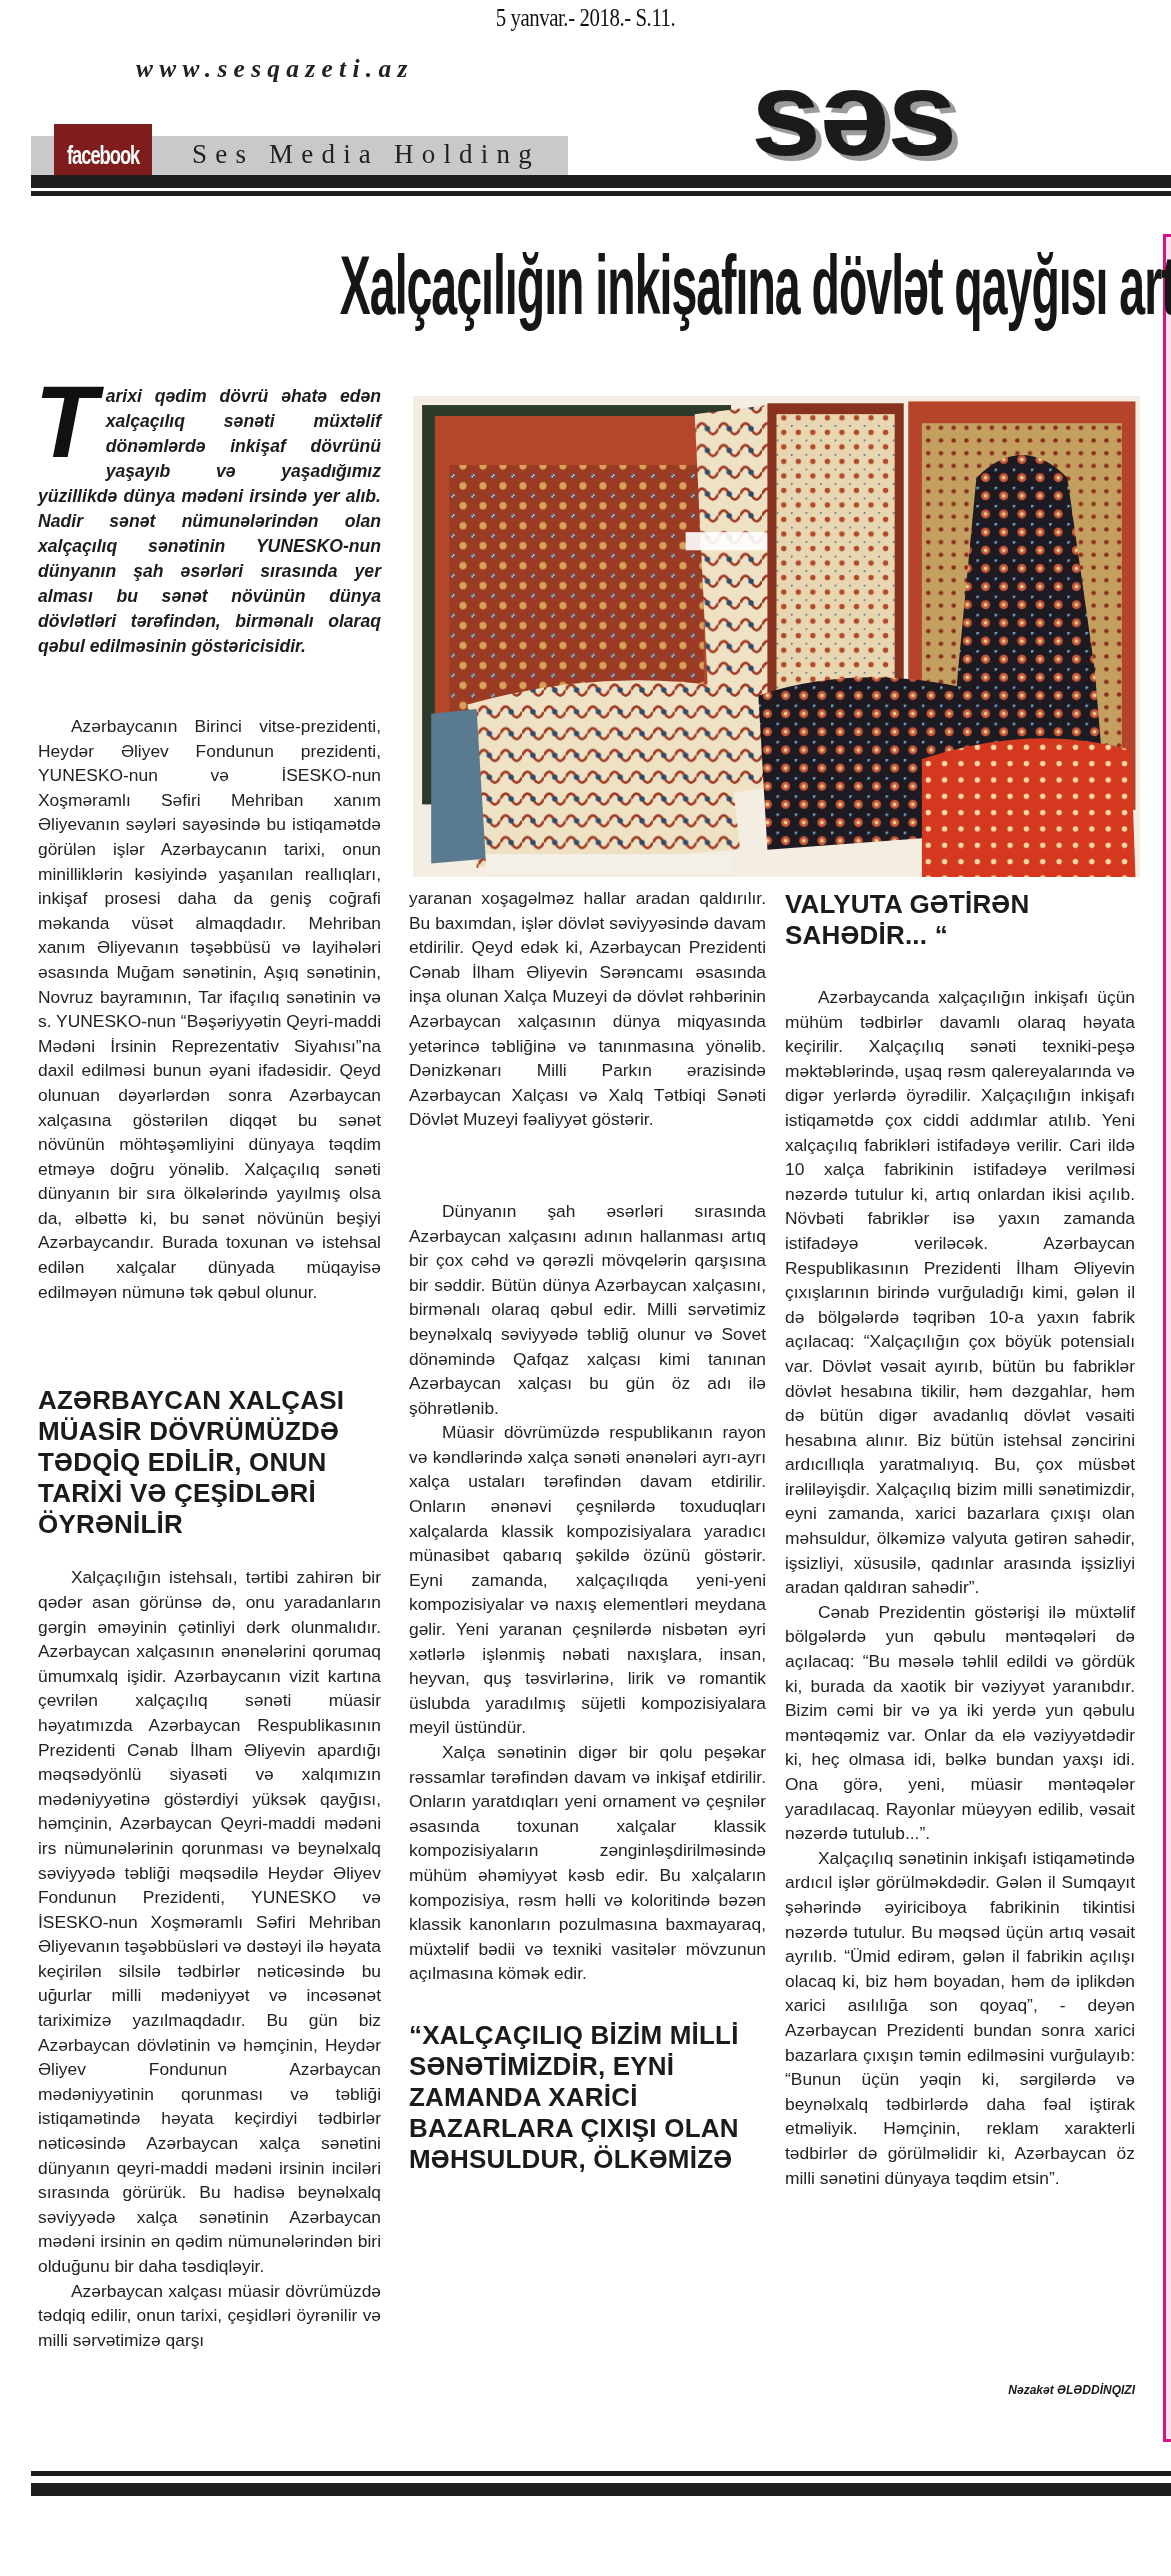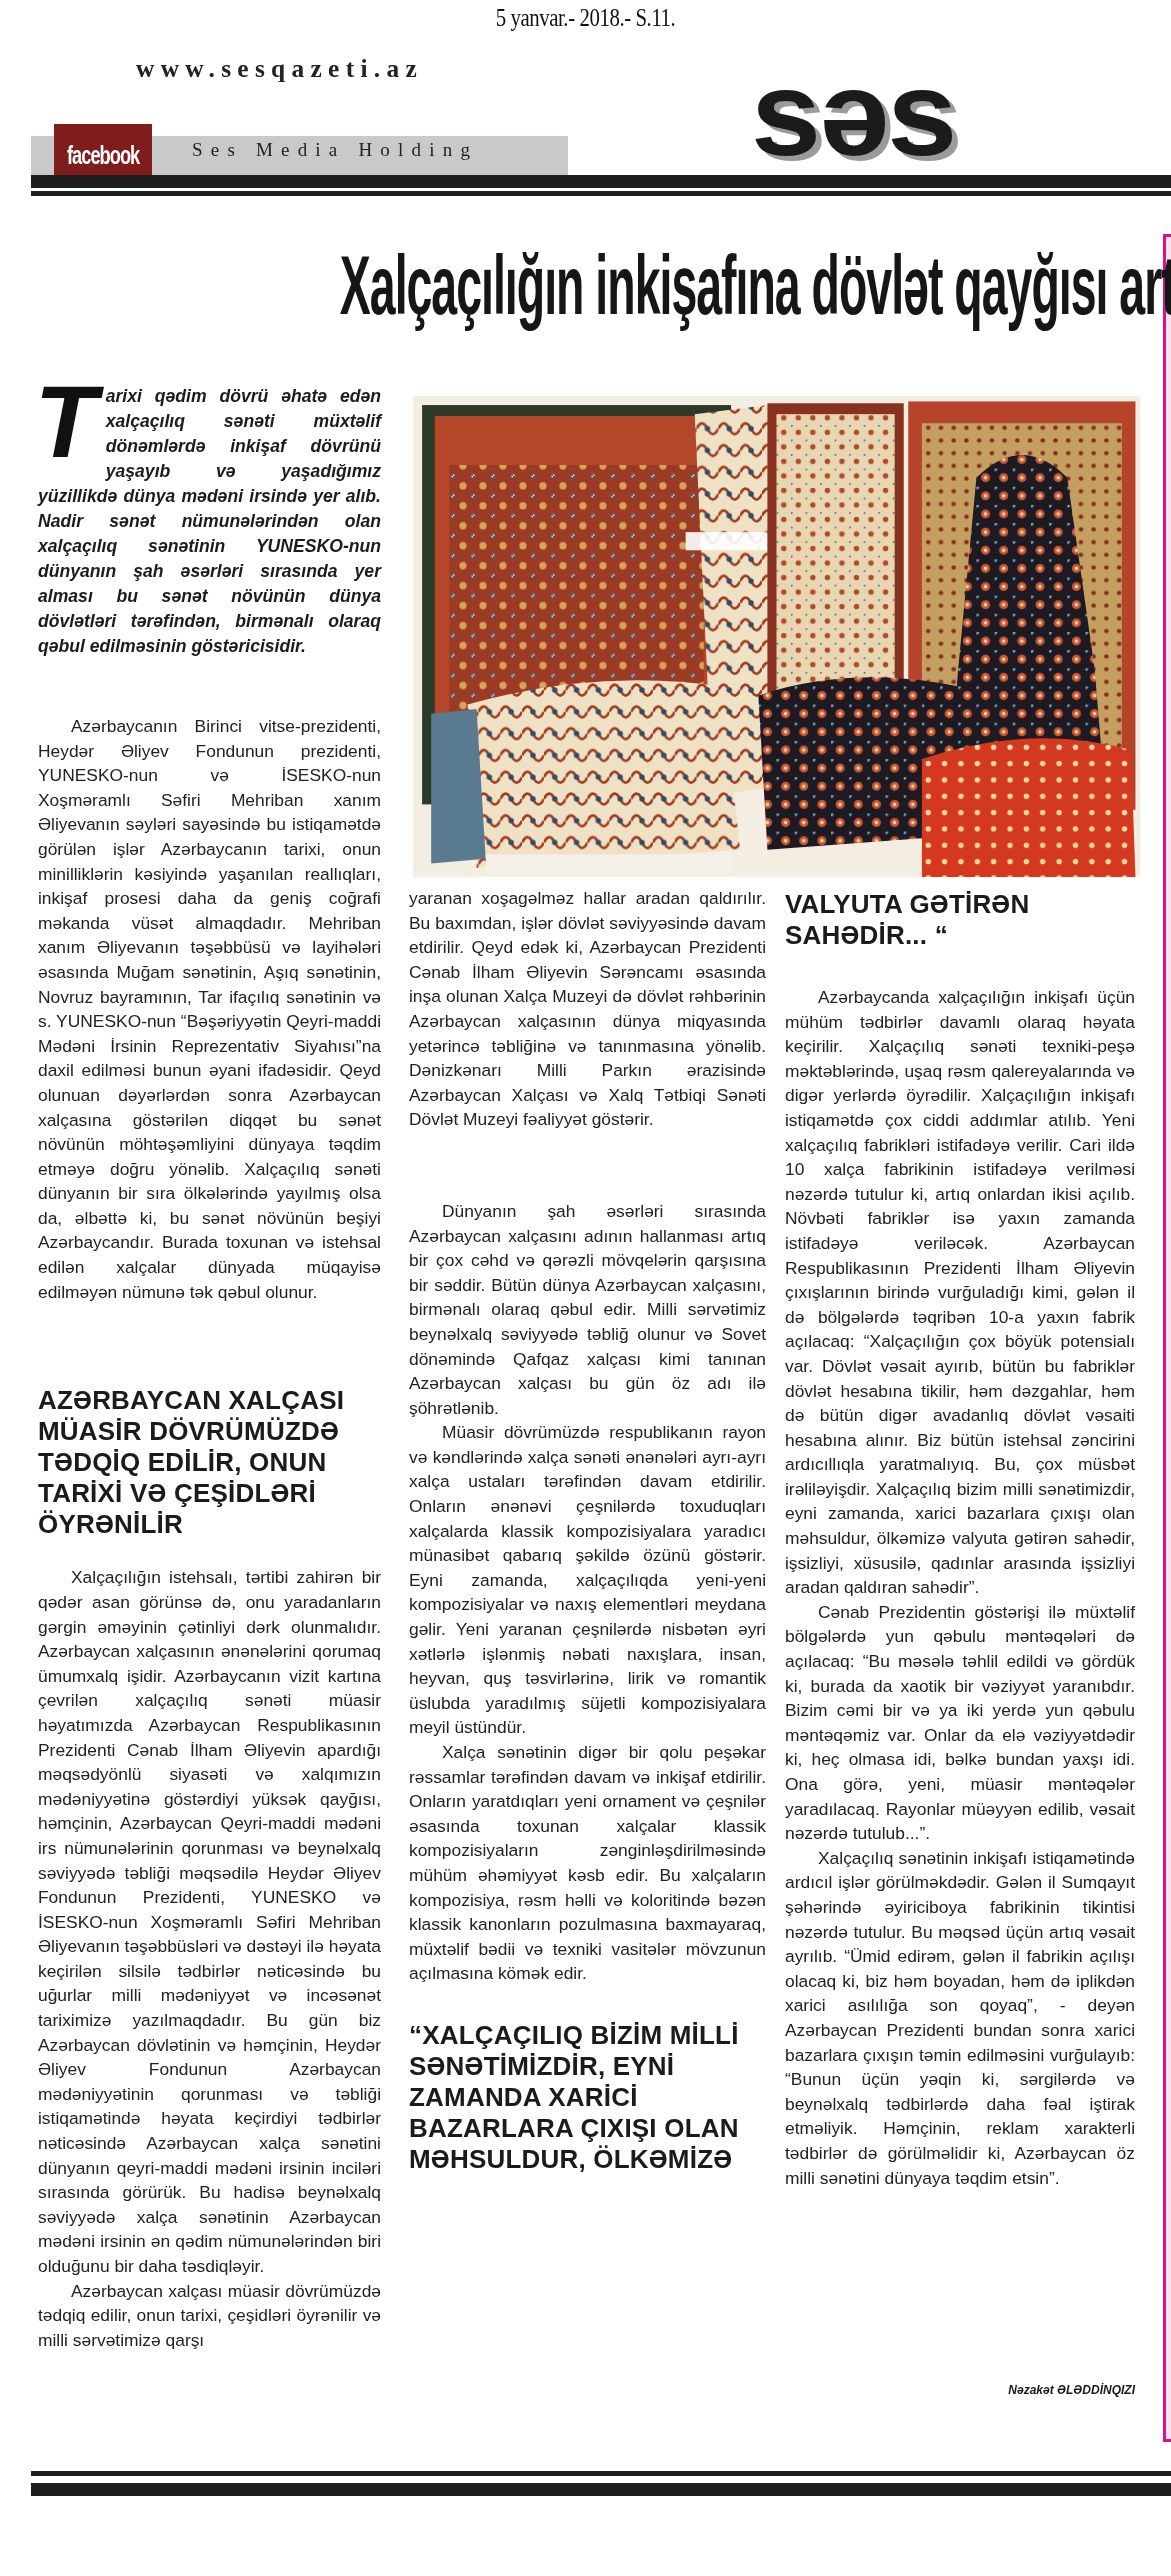--- a/index.html
+++ b/index.html
@@ -1,25 +1,25 @@
 <!DOCTYPE html>
 <html style="font-size:14.5px"><head>
 <meta charset="utf-8">
 <style>
   html, body { margin:0; padding:0; background:#ffffff; }
   body { width:1171px; height:2576px; position:relative; overflow:hidden; font-family:"Liberation Sans", "DejaVu Sans", sans-serif; color:#1a1a1a; }
   .abs { position:absolute; }
 
   
   .date-line { left:0; width:1171px; top:3.6px; text-align:center; font-family:"Liberation Serif", serif; font-size:24.5px; letter-spacing:-0.5px; transform:scaleX(0.85); transform-origin:center; color:#111; }
-  .website { left:136px; top:54px; font-family:"Liberation Serif", serif; font-weight:bold; font-size:25.4px; letter-spacing:6.3px; color:#222; }
+  .website { left:136px; top:54px; font-family:"Liberation Serif", serif; font-style:italic; font-weight:bold; font-size:25.4px; letter-spacing:6.3px; color:#222; }
   .fb-bar { left:31px; top:136px; width:537px; height:40px; background:#c8c9cb; }
   .fb-logo { left:54px; top:124px; width:98px; height:62px; background:#7f1d1d; color:#fff; display:flex; align-items:center; justify-content:center; font-family:"Liberation Sans", sans-serif; font-weight:bold; font-size:25.4px; letter-spacing:-1.4px; transform-origin:center; }
   .fb-logo span { display:inline-block; transform:scaleX(0.72); }
-  .holding { left:192px; top:139px; font-family:"Liberation Serif", serif; font-size:19px; letter-spacing:8.2px; color:#222; }
+  .holding { left:192px; top:139px; font-family:"Liberation Serif", serif; font-size:27px; letter-spacing:8.2px; color:#222; }
   .logo { left:751px; top:53px; font-family:"Liberation Sans", sans-serif; font-weight:bold; font-size:120px; line-height:1; color:#1b1b1b; letter-spacing:-1.8px; text-shadow:5.4px 5.4px 0 #9b9b9b; transform:scaleX(1.05); transform-origin:left top; }
 
   .rule-thick { left:31px; height:12.7px; background:#1e1e1e; right:0; }
   .rule-thin { left:31px; height:5.4px; background:#1e1e1e; right:0; }
 
   
   .side-box { left:1163px; top:234px; width:36px; height:2208px; border:3.6px solid #d4158a; background:#fbe0ef; box-sizing:border-box; }
 
   
   .title { left:0; width:1171px; top:238px; text-align:center; font-family:"Liberation Sans", sans-serif; font-weight:bold; font-size:83px; letter-spacing:-1.8px; color:#161616; }

